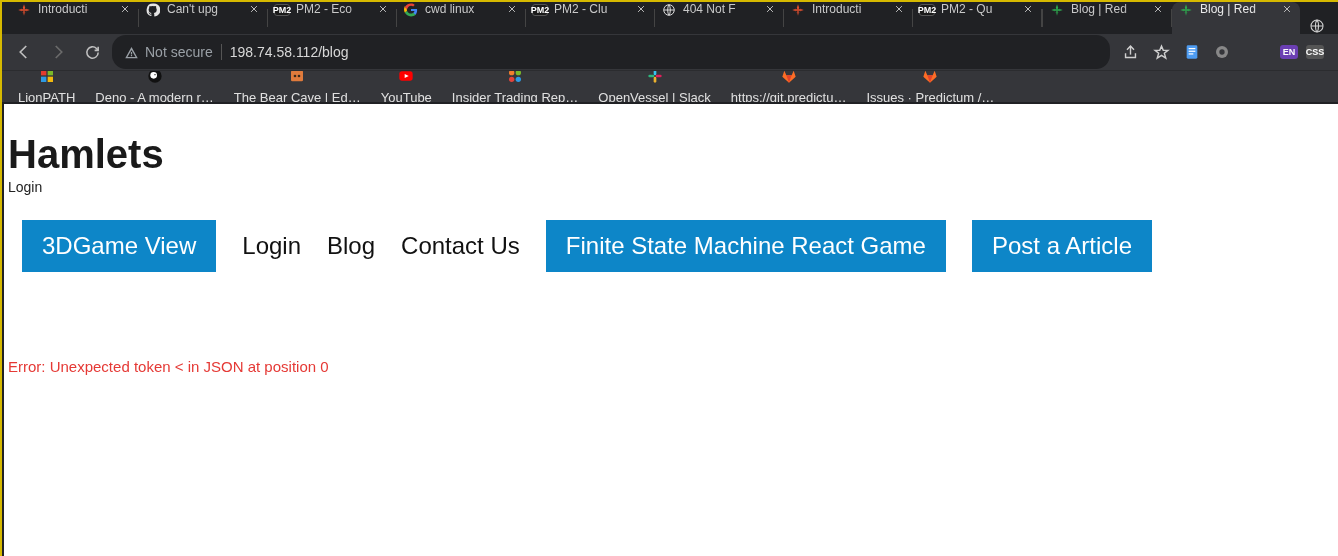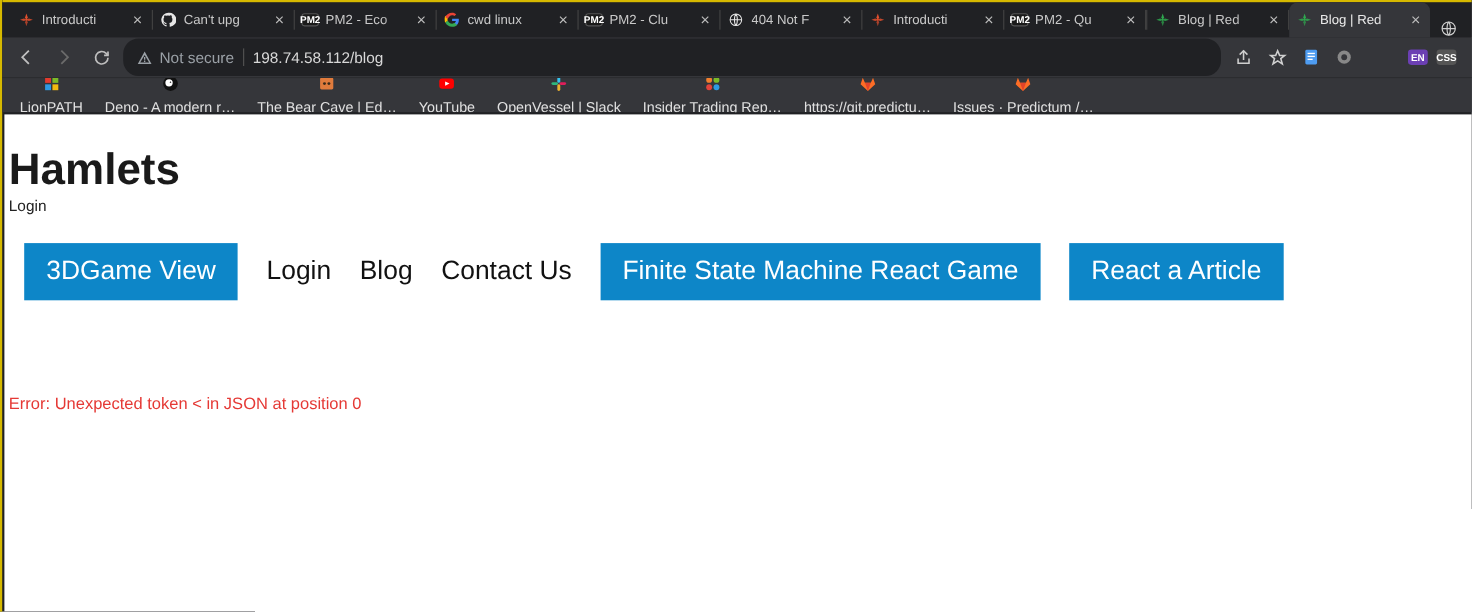--- a/index.html
+++ b/index.html
@@ -1,21 +1,21 @@
 <!DOCTYPE html>
 <html><head>
 <meta charset="utf-8">
 <style>
   * { box-sizing: border-box; }
   html, body { margin:0; padding:0; height:100%; font-family: "Segoe UI", Arial, sans-serif; }
   body { background:#202124; overflow:hidden; width:1338px; height:556px; border-left:2px solid #d6b900; position:relative; }
 
   
   .tabstrip { display:flex; align-items:flex-end; height:34px; background:#202124; padding:0 4px 0 8px; gap:0; border-top:2px solid #d6b900;}
-  .tab { flex:1 1 0; min-width:0; height:32px; display:flex; align-items:center; gap:6px; padding:0 6px; color:#c9c9c9; font-size:12px; border-radius:8px 8px 0 0; cursor:pointer; position:relative; }
+  .tab { flex:1 1 0; min-width:0; height:32px; display:flex; align-items:flex-start; gap:6px; padding:0 6px; color:#c9c9c9; font-size:12px; border-radius:8px 8px 0 0; cursor:pointer; position:relative; }
   .tab.active { background:#35363a; color:#eaeaea; }
   .tab .favicon { flex:0 0 16px; width:16px; height:16px; display:flex; align-items:center; justify-content:center; }
   .tab .title { flex:1 1 auto; white-space:nowrap; overflow:hidden; text-overflow:clip; mask-image:linear-gradient(90deg,#000 70%,transparent 100%); -webkit-mask-image:linear-gradient(90deg,#000 70%,transparent 100%);}
   .tab .close { flex:0 0 14px; width:14px; height:14px; display:flex; align-items:center; justify-content:center; color:#bcbcbc; }
   .tab .close svg{width:10px;height:10px;}
   .tab-sep{width:1px;height:18px;background:#444;flex:0 0 1px;align-self:center;}
   .newtab-slot{flex:0 0 34px; display:flex; align-items:center; justify-content:center;}
   .newtab-slot .globe{width:16px;height:16px;}
   .pm2{color:#fff;font-size:9px;font-weight:700;background:#1a1a1a;border:1px solid #555;border-radius:3px;width:16px;height:12px;display:flex;align-items:center;justify-content:center;}
 
@@ -315,38 +315,38 @@
         <svg width="16" height="16" viewBox="0 0 24 24">
           <rect x="2" y="5" width="20" height="14" rx="4" fill="#ff0000"></rect>
           <path d="M10 9l6 3-6 3z" fill="#fff"></path>
         </svg>
       </span>
       <span>YouTube</span>
     </div>
     <div class="bm">
       <span class="bicon">
         <svg width="16" height="16" viewBox="0 0 24 24">
+          <circle cx="7" cy="7" r="4" fill="#f27f2e"></circle>
+          <circle cx="17" cy="7" r="4" fill="#7bb928"></circle>
+          <circle cx="7" cy="17" r="4" fill="#e2433b"></circle>
+          <circle cx="17" cy="17" r="4" fill="#2e9ae2"></circle>
+        </svg>
+      </span>
+      <span>Insider Trading Rep…</span>
+    </div>
+    <div class="bm">
+      <span class="bicon">
+        <svg width="16" height="16" viewBox="0 0 24 24">
           <rect x="10" y="2" width="4" height="9" rx="2" fill="#36c5f0"></rect>
           <rect x="2" y="10" width="9" height="4" rx="2" fill="#2eb67d"></rect>
           <rect x="10" y="13" width="4" height="9" rx="2" fill="#ecb22e"></rect>
           <rect x="13" y="10" width="9" height="4" rx="2" fill="#e01e5a"></rect>
         </svg>
       </span>
       <span>OpenVessel | Slack</span>
-    </div>
-    <div class="bm">
-      <span class="bicon">
-        <svg width="16" height="16" viewBox="0 0 24 24">
-          <circle cx="7" cy="7" r="4" fill="#f27f2e"></circle>
-          <circle cx="17" cy="7" r="4" fill="#7bb928"></circle>
-          <circle cx="7" cy="17" r="4" fill="#e2433b"></circle>
-          <circle cx="17" cy="17" r="4" fill="#2e9ae2"></circle>
-        </svg>
-      </span>
-      <span>Insider Trading Rep…</span>
     </div>
     <div class="bm">
       <span class="bicon">
         <svg width="16" height="16" viewBox="0 0 24 24">
           <path d="M12 22 2 13l3-9 3 7h8l3-7 3 9z" fill="#fc6d26"></path>
           <path d="M12 22 8 11h8z" fill="#e24329"></path>
         </svg>
       </span>
       <span>https://git.predictu…</span>
     </div>
@@ -364,17 +364,17 @@
 <div class="viewport">
   <div class="page">
     <div class="site-title">Hamlets</div>
     <a href="#" class="login-link">Login</a>
     <div class="navwrap" id="sitenav">
         <button class="navbtn">3DGame View</button>
         <button class="navplain">Login</button>
         <button class="navplain">Blog</button>
         <button class="navplain">Contact Us</button>
         <button class="navbtn">Finite State Machine React Game</button>
-        <button class="navbtn">React a Article</button>
+        <button class="navbtn">Post a Article</button>
       </div>
     <div class="err">Error: Unexpected token &lt; in JSON at position 0</div>
   </div>
 </div>
 
 </body></html>

